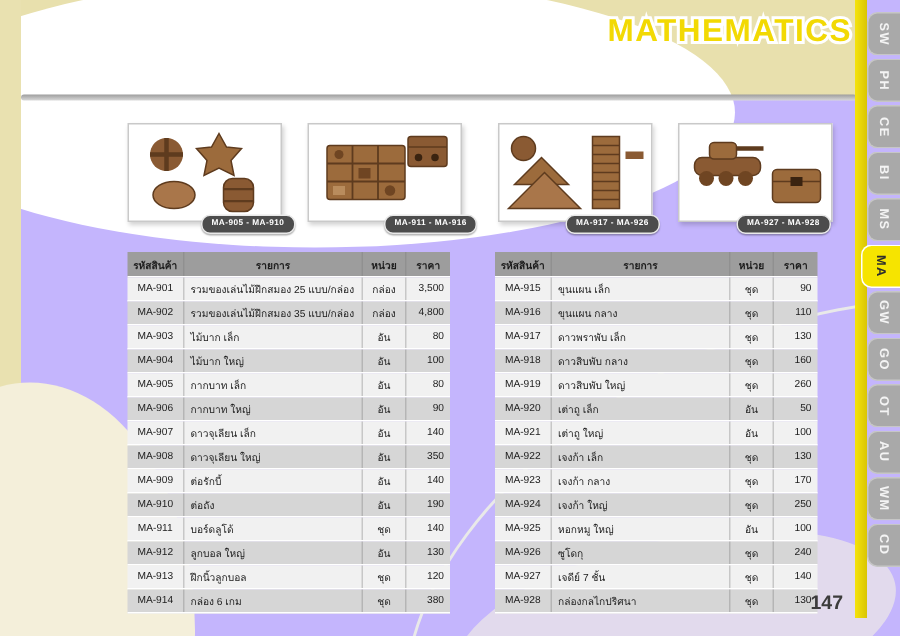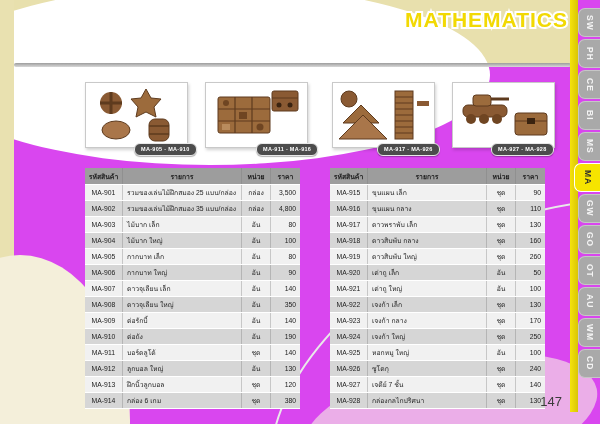--- a/index.html
+++ b/index.html
@@ -1,16 +1,16 @@
 <!DOCTYPE html>
 <html><head>
 <meta charset="utf-8">
 <style>
   html,body{margin:0;padding:0;background:#888;}
-  #page{position:relative;width:600px;height:424px;background:#d946ef;overflow:hidden;
+  #page{position:relative;width:600px;height:424px;background:#c4b5fd;overflow:hidden;
         font-family:"Liberation Sans","DejaVu Sans",sans-serif;margin:0 auto;}
 
   
   .top-band{position:absolute;left:0;top:0;width:572px;height:66px;background:#e8e0ad;}
   .top-band-hole{position:absolute;left:-70px;top:-15px;width:560px;height:180px;background:#ffffff;border-radius:50%;}
   .left-bar{position:absolute;left:0;top:0;width:14px;height:424px;background:#e9e1b0;}
   .bottom-cream{position:absolute;left:-90px;top:255px;width:220px;height:330px;background:#f4efda;border-radius:50%;}
   .swoosh{position:absolute;left:250px;top:230px;width:520px;height:300px;border:2px solid #e9e9e9;
           border-radius:50%;transform:rotate(-28deg);background:transparent;}
   .swoosh2{position:absolute;left:300px;top:360px;width:300px;height:120px;background:#f7f3e2;border-radius:50%;transform:rotate(-12deg);opacity:.6;}
@@ -47,21 +47,21 @@
   .trow>div:last-child{border-right:none;}
   .thead{background:#9d9d9d;font-weight:bold;}
   .thead>div{justify-content:center;min-height:16px;}
   .trow .c-code{justify-content:center;}
   .trow .c-item{justify-content:flex-start;padding-left:4px;}
   .trow .c-unit{justify-content:center;}
   .trow .c-price{justify-content:flex-end;padding-right:4px;}
   .tbody .trow:nth-child(odd){background:#f1f1f1;}
   .tbody .trow:nth-child(even){background:#d6d6d6;}
 
-  .page-num{position:absolute;right:38px;top:394px;font-size:13px;color:#3c3c3c;font-weight:400;}
+  .page-num{position:absolute;right:38px;top:394px;font-size:13px;color:#3c3c3c;font-weight:700;}
 </style>
 </head>
 <body>
 
 <div id="page">
 
   <div class="top-band">
     <div class="top-band-hole"></div>
   </div>
   <div class="left-bar"></div>

